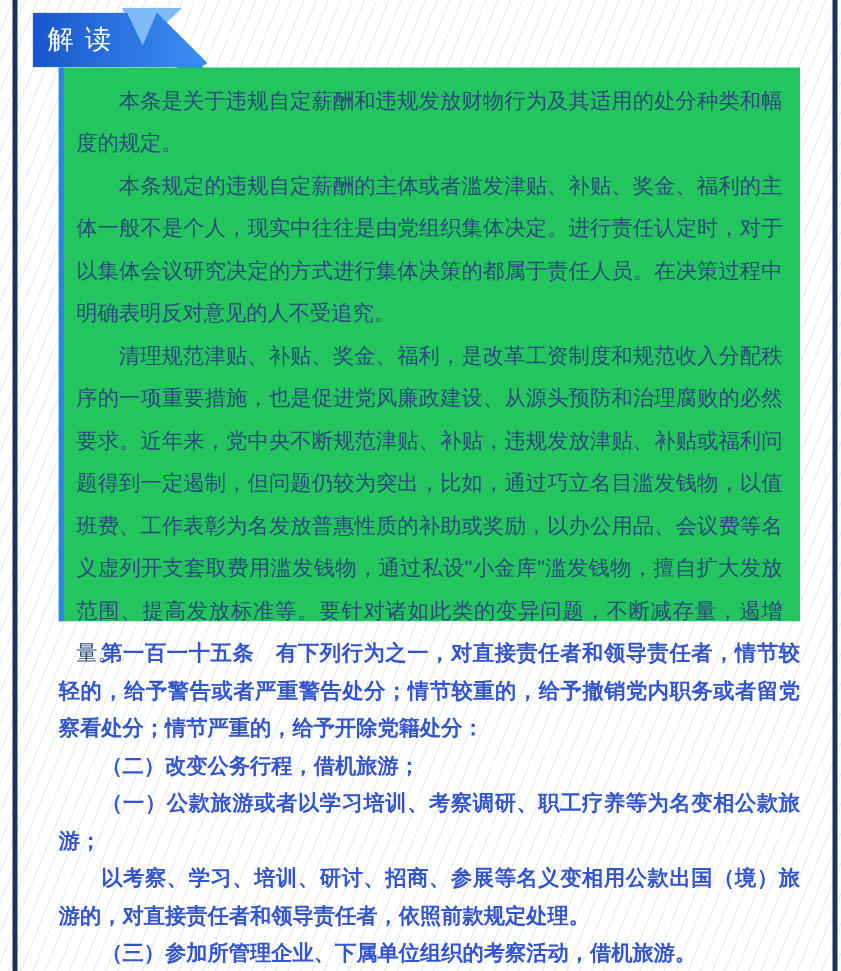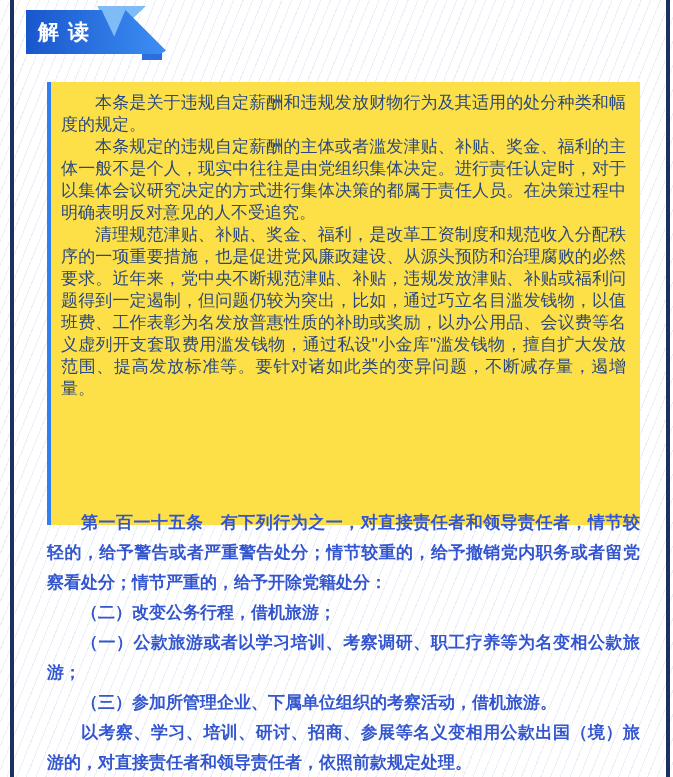--- a/index.html
+++ b/index.html
@@ -33,32 +33,32 @@
     background:#2c6ede;
   }
   .badge-main{
     position:absolute;left:0;top:4px;width:140px;height:44px;
     background:linear-gradient(90deg,#1956cc 0%,#2f7bе9 60%,#3c8ff4 100%);
     background:linear-gradient(90deg,#1956cc 0%,#3c8ff4 100%);
     clip-path:polygon(0 0,54% 0,63% 60%,71% 0,100% 92%,96% 100%,0 100%);
   }
   .badge-label{
     position:absolute;left:12px;top:4px;height:44px;line-height:44px;
-    color:#ffffff;font-size:21px;font-weight:bold;letter-spacing:9px;
+    color:#ffffff;font-size:21px;font-weight:normal;letter-spacing:9px;
   }
 
   
   .interp-box{
     position:absolute;left:47px;top:54px;width:593px;height:443px;
     box-sizing:border-box;
-    background:#fde047;
+    background:#22c55e;
     border-left:4px solid #2f80f2;
     padding:10px 14px 8px 10px;
     color:#2c497e;
-    font-size:17px;line-height:22px;margin-top:28px;
+    font-size:17px;line-height:34px;
   }
   .interp-box p{margin:0;text-indent:2em;text-align:justify;}
 
   
   .article{
     position:absolute;left:47px;top:508px;width:593px;
     color:#3355cf;
     font-size:17px;line-height:30px;
   }
   .article p{margin:0;text-indent:2em;text-align:justify;font-weight:bold;}
@@ -81,17 +81,17 @@
   <div class="interp-box">
     <p>本条是关于违规自定薪酬和违规发放财物行为及其适用的处分种类和幅度的规定。</p>
     <p>本条规定的违规自定薪酬的主体或者滥发津贴、补贴、奖金、福利的主体一般不是个人，现实中往往是由党组织集体决定。进行责任认定时，对于以集体会议研究决定的方式进行集体决策的都属于责任人员。在决策过程中明确表明反对意见的人不受追究。</p>
     <p>清理规范津贴、补贴、奖金、福利，是改革工资制度和规范收入分配秩序的一项重要措施，也是促进党风廉政建设、从源头预防和治理腐败的必然要求。近年来，党中央不断规范津贴、补贴，违规发放津贴、补贴或福利问题得到一定遏制，但问题仍较为突出，比如，通过巧立名目滥发钱物，以值班费、工作表彰为名发放普惠性质的补助或奖励，以办公用品、会议费等名义虚列开支套取费用滥发钱物，通过私设"小金库"滥发钱物，擅自扩大发放范围、提高发放标准等。要针对诸如此类的变异问题，不断减存量，遏增量。</p>
   </div>
 
   <div class="article">
     <p>第一百一十五条　有下列行为之一，对直接责任者和领导责任者，情节较轻的，给予警告或者严重警告处分；情节较重的，给予撤销党内职务或者留党察看处分；情节严重的，给予开除党籍处分：</p>
     <p>（二）改变公务行程，借机旅游；</p>
     <p>（一）公款旅游或者以学习培训、考察调研、职工疗养等为名变相公款旅游；</p>
+    <p>以考察、学习、培训、研讨、招商、参展等名义变相用公款出国（境）旅游的，对直接责任者和领导责任者，依照前款规定处理。</p>
     <p>（三）参加所管理企业、下属单位组织的考察活动，借机旅游。</p>
-    <p>以考察、学习、培训、研讨、招商、参展等名义变相用公款出国（境）旅游的，对直接责任者和领导责任者，依照前款规定处理。</p>
   </div>
 
 </div>
 
 </body></html>

